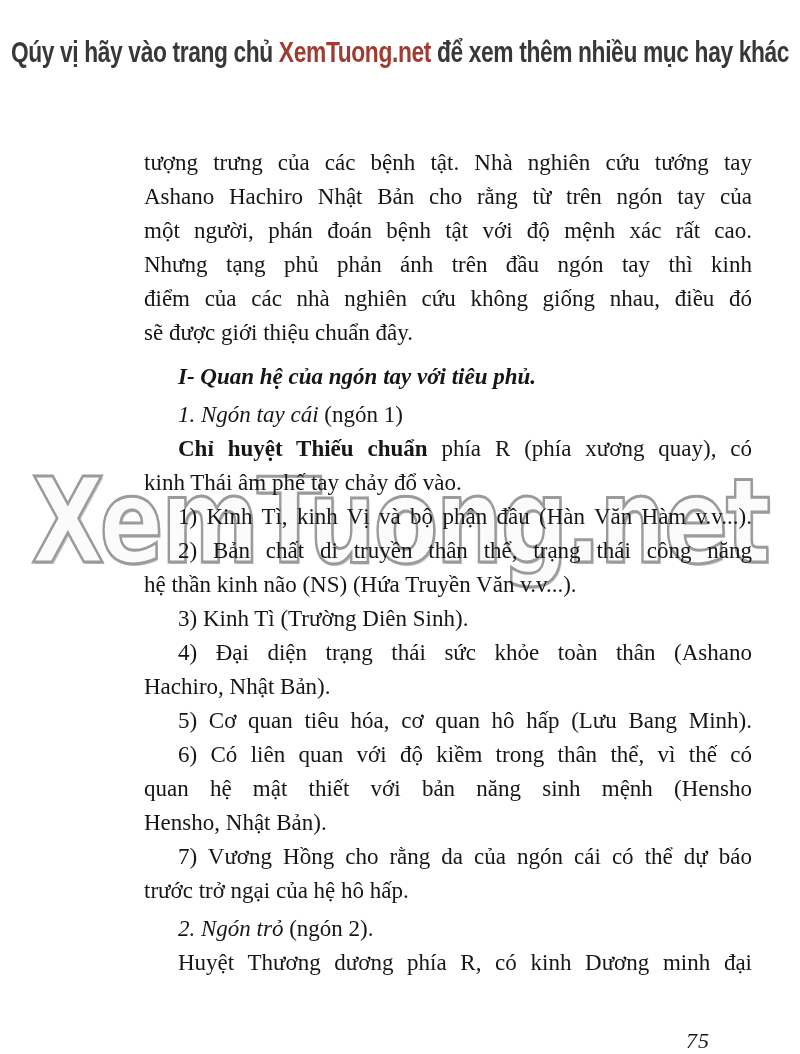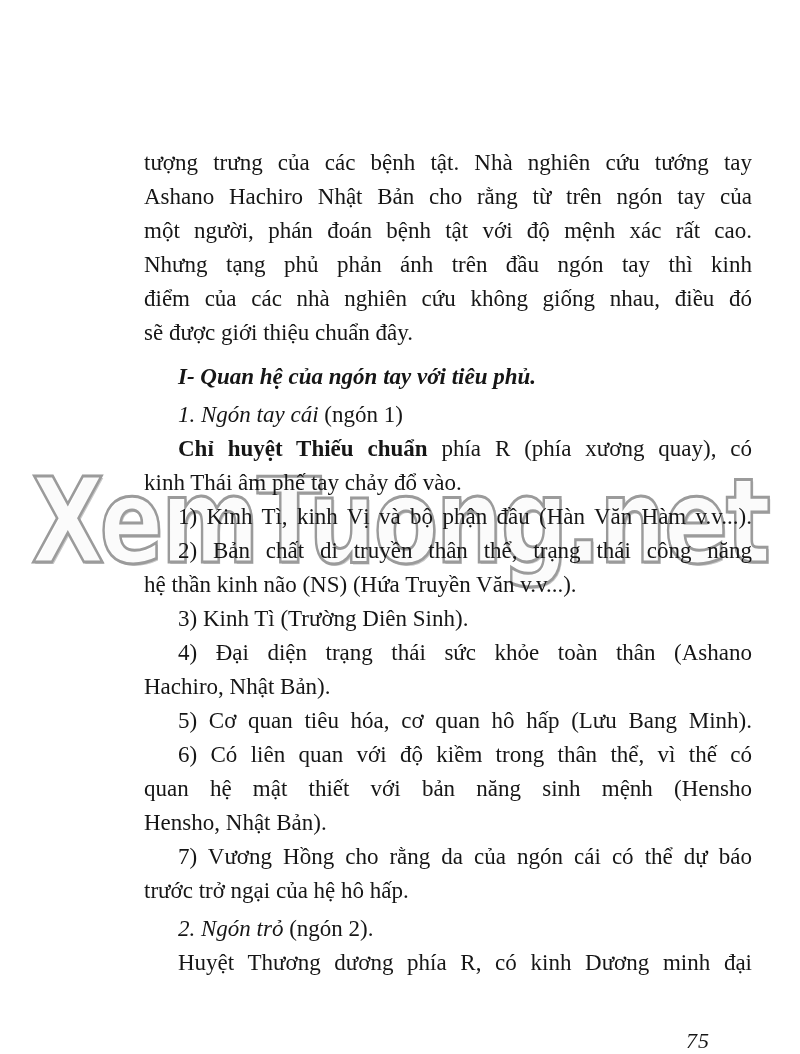--- a/index.html
+++ b/index.html
@@ -44,20 +44,27 @@
   .page-number{
     position:absolute;top:1028px;left:686px;z-index:2;
     font-size:22px;letter-spacing:1px;font-style:italic;
   }
 </style>
 </head>
 <body>
 
 <div class="page">
 
+  <div class="banner">
+    <span class="banner-inner">
+      <span>Qúy vị hãy vào trang chủ </span>
+      <span class="brand" id="brand" style="color: rgb(158, 59, 50);">XemTuong.net</span>
+      <span> để xem thêm nhiều mục hay khác</span>
+    </span>
+  </div>
 
   <div class="watermark">XemTuong.net</div>
 
   <div class="body-text" id="body-text">
       <div class="line just"><span class="">tượng trưng của các bệnh tật. Nhà nghiên cứu tướng tay</span></div>
       <div class="line just"><span class="">Ashano Hachiro Nhật Bản cho rằng từ trên ngón tay của</span></div>
       <div class="line just"><span class="">một người, phán đoán bệnh tật với độ mệnh xác rất cao.</span></div>
       <div class="line just"><span class="">Nhưng tạng phủ phản ánh trên đầu ngón tay thì kinh</span></div>
       <div class="line just"><span class="">điểm của các nhà nghiên cứu không giống nhau, điều đó</span></div>
       <div class="line"><span class="">sẽ được giới thiệu chuẩn đây.</span></div>

